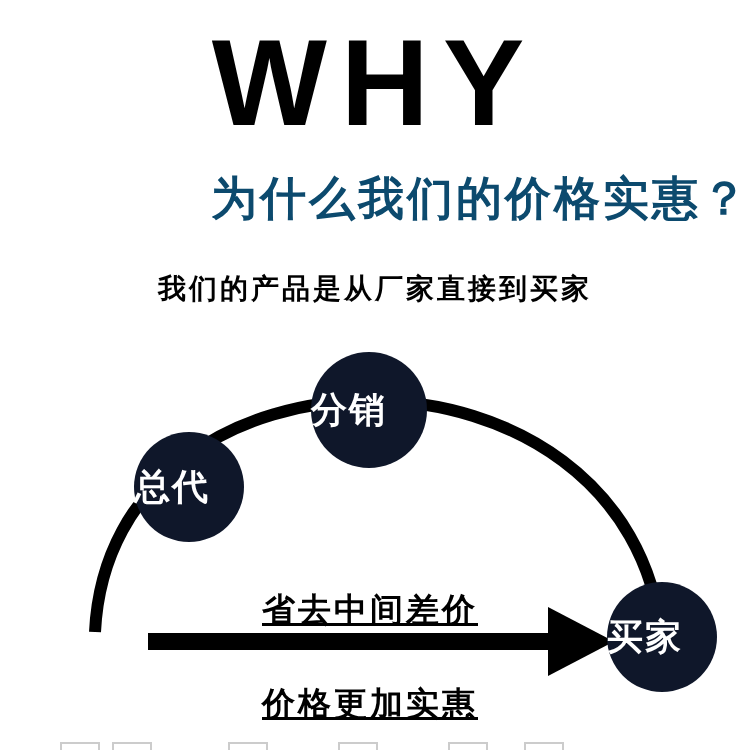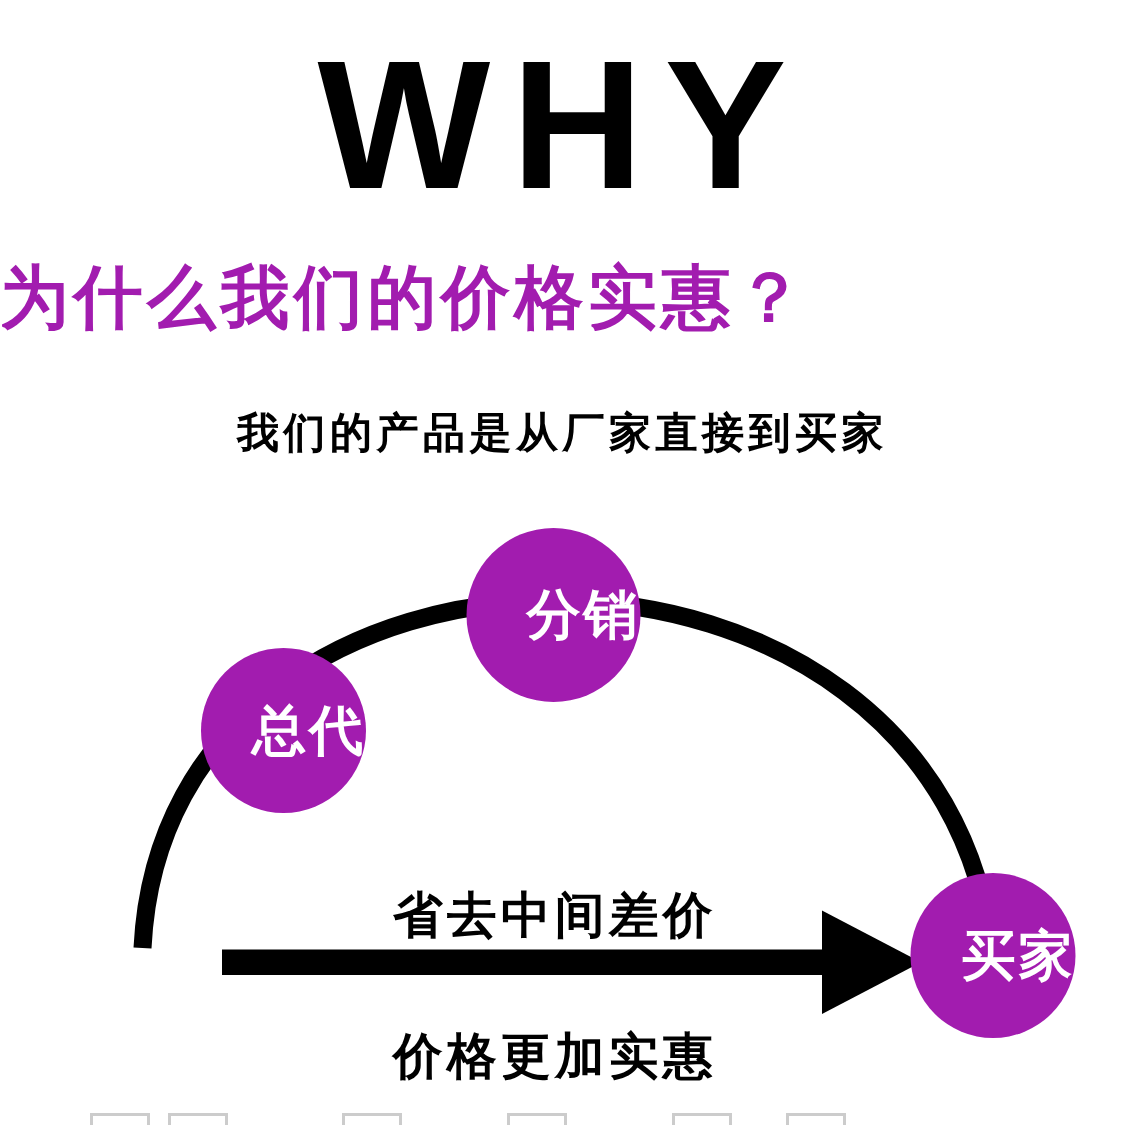--- a/index.html
+++ b/index.html
@@ -26,25 +26,25 @@
     font-weight: 700;
     letter-spacing: 14px;
     color: #000000;
     line-height: 1.0;
   }
   .subtitle {
     position: absolute;
     top: 168px;
     left: 0;
     width: 100%;
-    text-align: left;
+    text-align: right;
     font-size: 46px;
     font-weight: 700;
     letter-spacing: 3px;
-    color: #a21caf;
+    color: #0c4a6e;
   }
   .description {
     position: absolute;
     top: 270px;
     left: 0;
     width: 100%;
     text-align: center;
     font-size: 28px;
     font-weight: 600;
     letter-spacing: 3px;
@@ -53,25 +53,25 @@
   .flow-svg {
     position: absolute;
     top: 0;
     left: 0;
     width: 750px;
     height: 750px;
     z-index: 1;
   }
   .node {
     position: absolute;
-    background: #a21caf;
+    background: #0f172a;
     border-radius: 50%;
     display: flex;
     align-items: center;
-    justify-content: flex-end;
+    justify-content: flex-start;
     z-index: 2;
   }
   .node span {
     color: #ffffff;
     font-size: 36px;
     font-weight: 700;
     letter-spacing: 2px;
   }
   .node-factory { left: 36px;  top: 572px; width: 118px; height: 118px; }
   .node-agent   { left: 134px; top: 432px; width: 110px; height: 110px; }
@@ -81,20 +81,21 @@
   .arrow-text {
     position: absolute;
     left: 180px;
     width: 380px;
     text-align: center;
     font-size: 33px;
     font-weight: 600;
     letter-spacing: 3px;
     color: #000000;
     z-index: 3;
+    text-decoration: underline;
   }
   .arrow-text-top { top: 588px; }
   .arrow-text-bottom { top: 662px; margin-top: 20px; }
   .bottom-peek {
     position: absolute;
     bottom: 0;
     height: 6px;
     border: 2px solid #cccccc;
     border-bottom: none;
     background: #ffffff;

